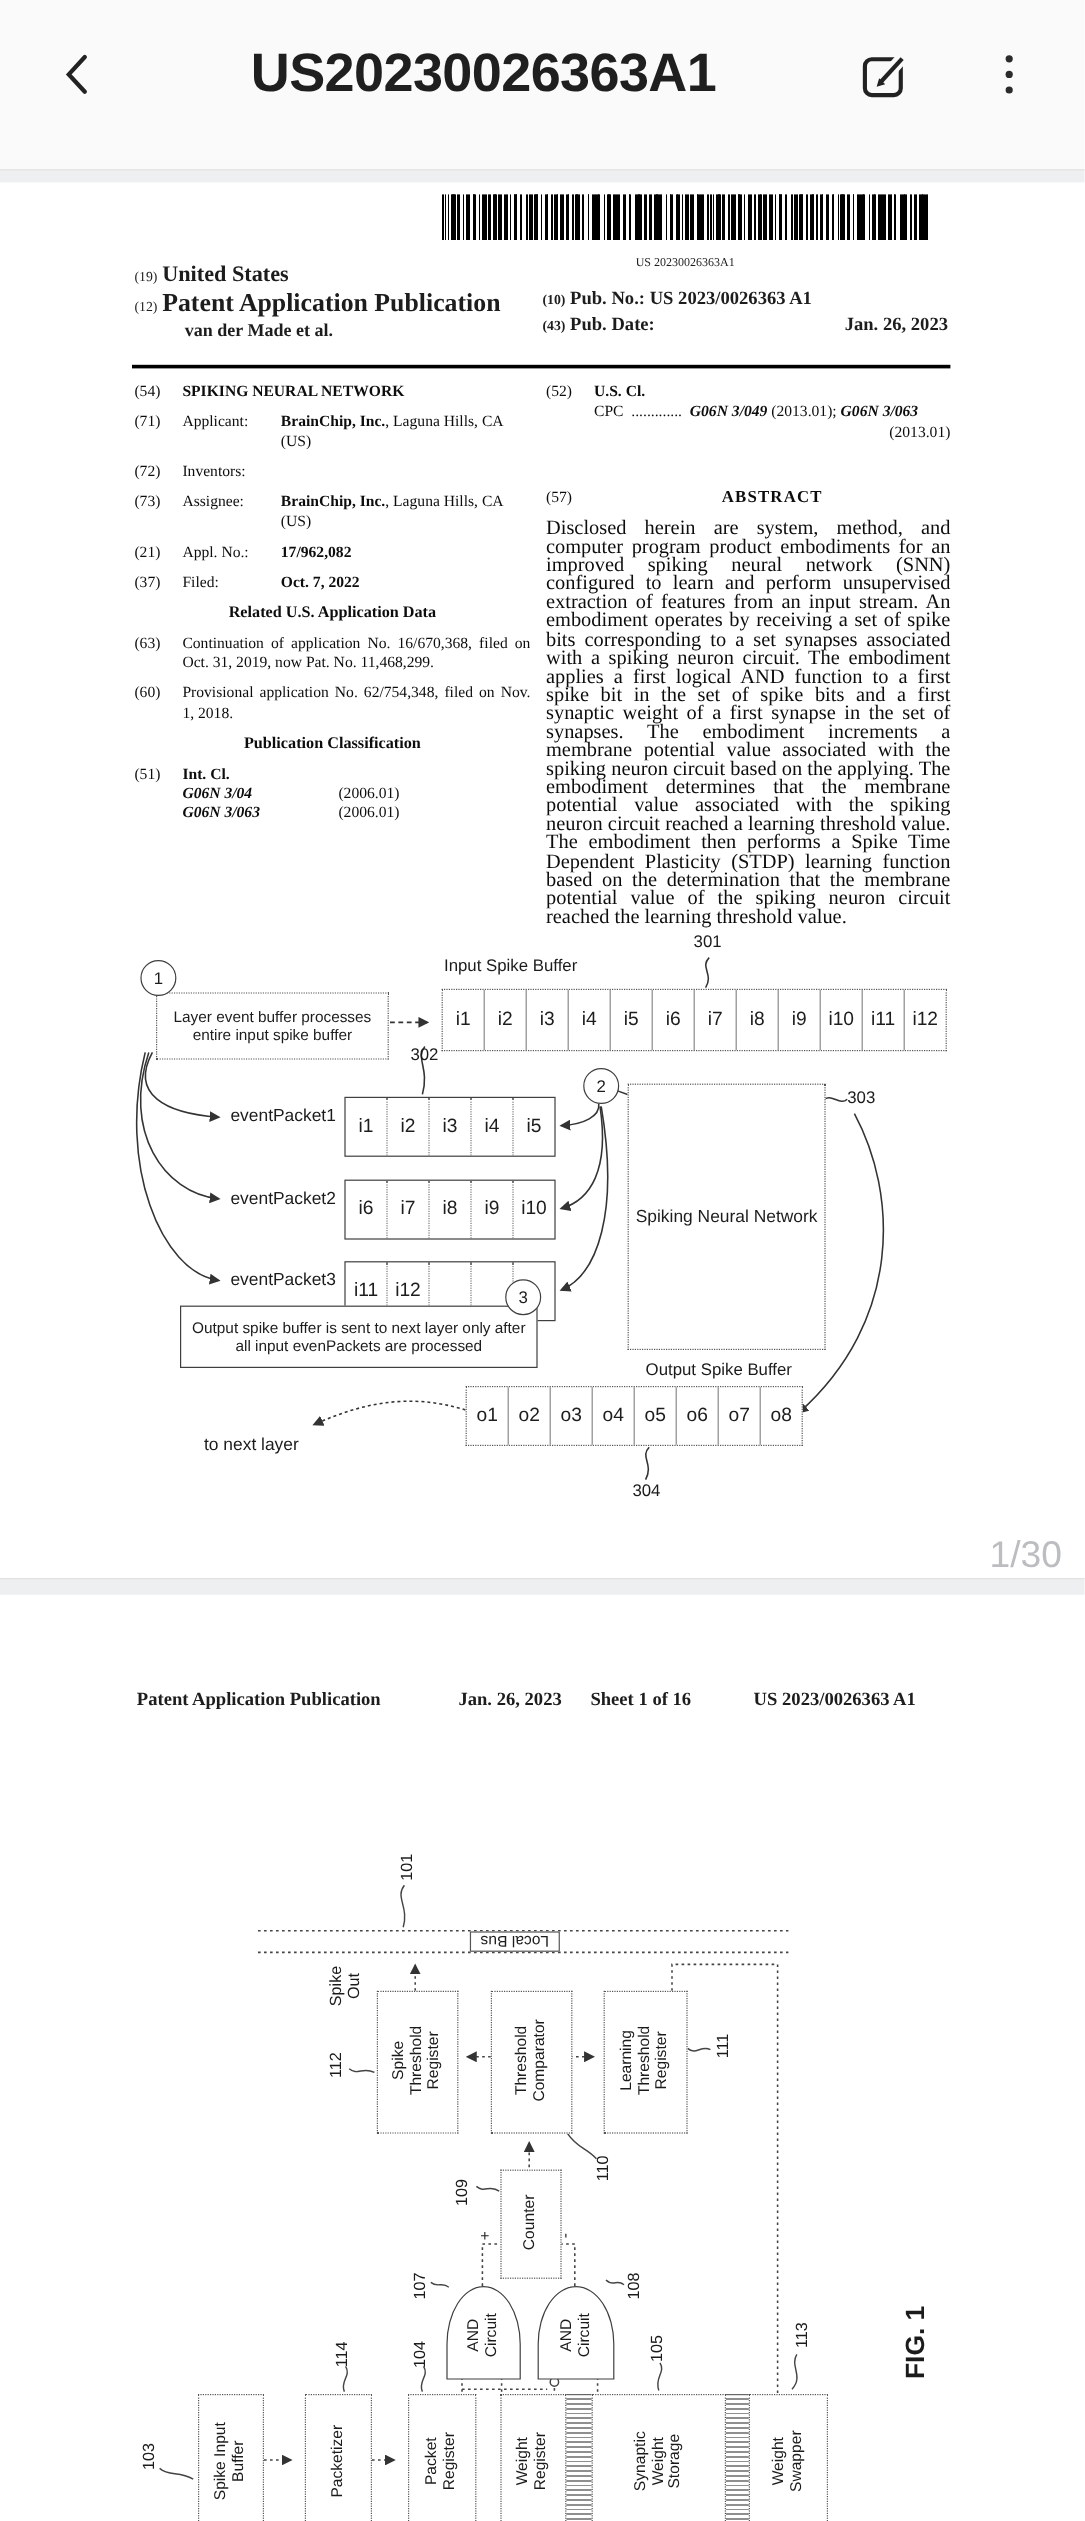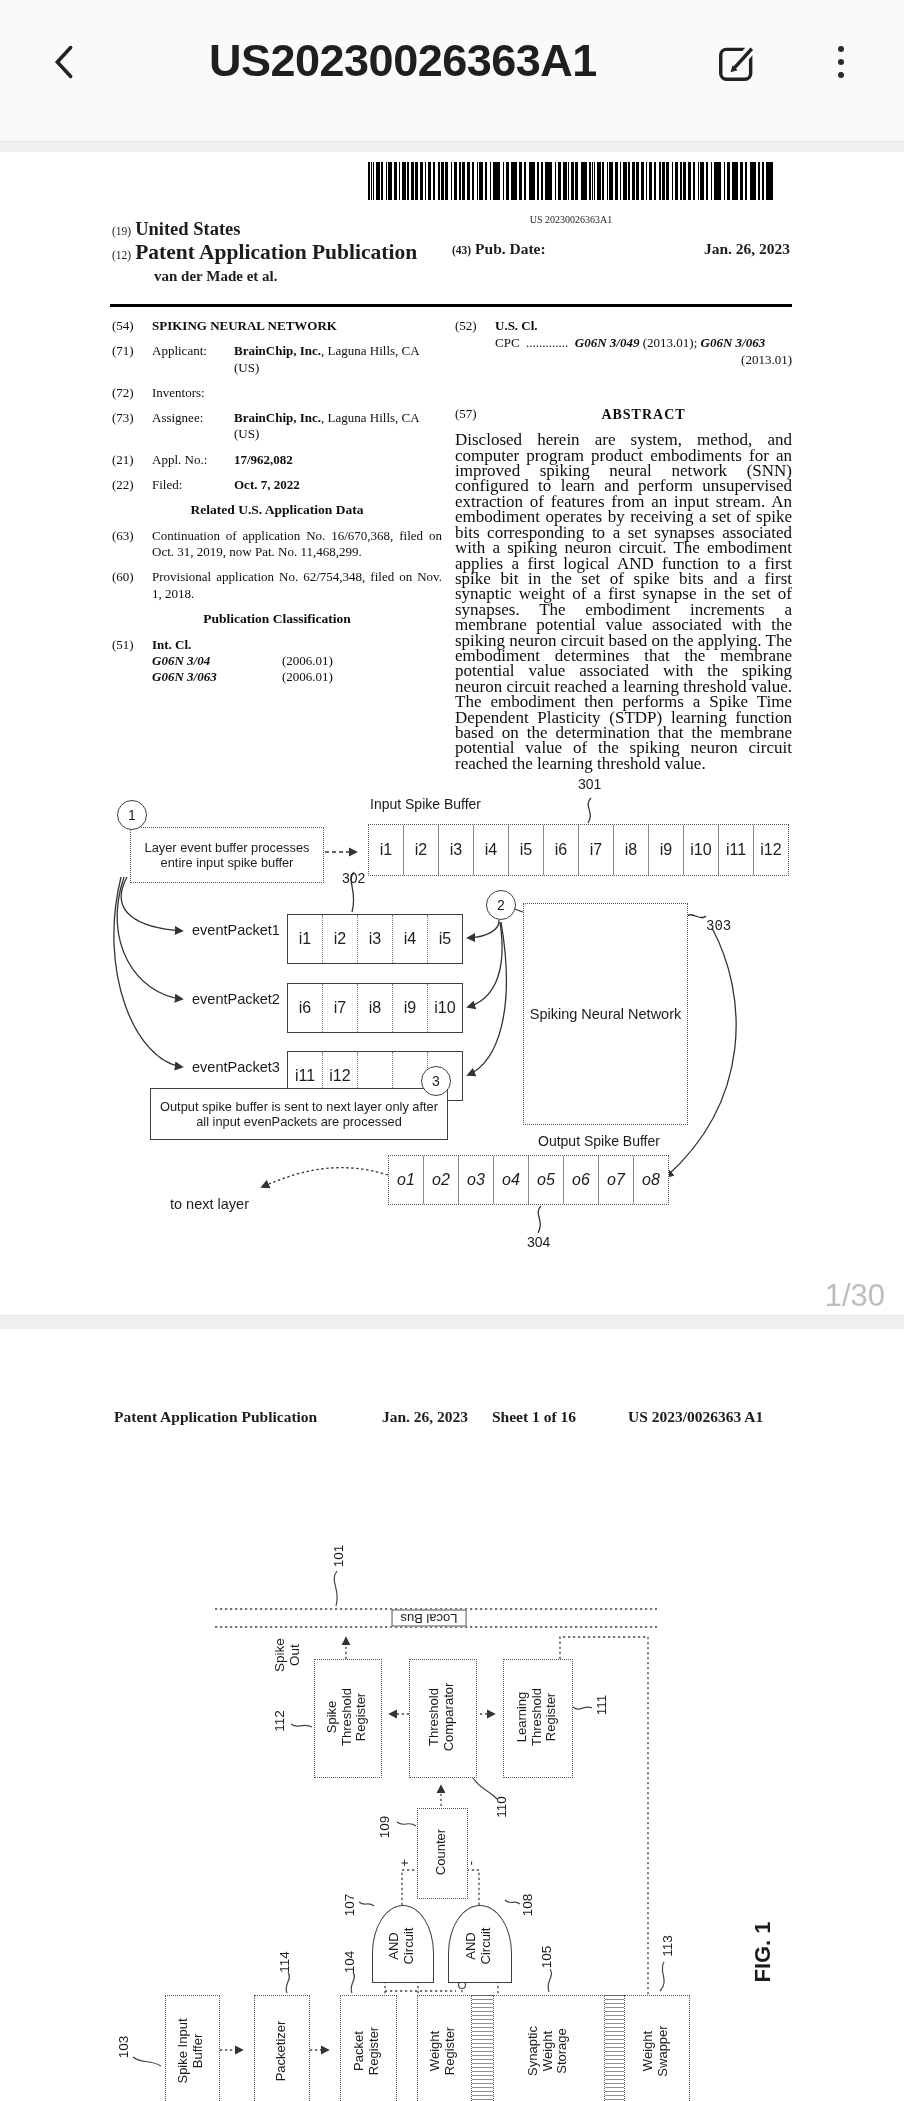--- a/index.html
+++ b/index.html
@@ -113,20 +113,23 @@
 
     <div class="abs ser mastL" style="left:112px;top:218px;">
       <div><span class="paren">(19)</span>
            <span class="l1">United States</span></div>
       <div><span class="paren">(12)</span>
            <span class="l2">Patent Application Publication</span></div>
       <div class="l3">van der Made et al.</div>
     </div>
 
     <div class="abs ser mastR" style="left:452px;top:238px;">
+      <div><span class="paren">(10)</span>
+           <span>Pub. No.:</span>
+           <span>US 2023/0026363 A1</span></div>
       <div style="display:flex;">
            <span><span class="paren">(43)</span>
            <span>Pub. Date:</span></span>
            <span style="margin-left:auto;">Jan. 26, 2023</span>
         </div>
     </div>
 
     <div class="rule"></div>
 
     <div class="cols">
@@ -157,21 +160,21 @@
             </div>
           </div>
         <div class="frow">
             <span class="fnum">(21)</span>
           <div class="fbody lv">
               <span class="flab">Appl. No.:</span>
           <span class="fval"><b>17/962,082</b></span>
             </div>
           </div>
         <div class="frow">
-            <span class="fnum">(22)</span>
+            <span class="fnum">(37)</span>
           <div class="fbody lv">
               <span class="flab">Filed:</span>
           <span class="fval"><b>Oct. 7, 2022</b></span>
             </div>
           </div>
         <div class="chead">Related U.S. Application Data</div>
         <div class="frow">
             <span class="fnum">(63)</span>
           <div class="fbody just">Continuation of application No. 16/670,368, filed on Oct. 31, 2019, now Pat. No. 11,468,299.</div>
           </div>
@@ -282,27 +285,27 @@
       <div class="cellrow sol" style="left:287px;top:281px;height:48px;">
           <div class="cell">i11</div>
           <div class="cell">i12</div>
           <div class="cell"></div>
           <div class="cell"></div>
           <div class="cell"></div>
         </div>
 
       <div class="circ" style="left:486px;top:120px;">2</div>
       <div class="dbox" style="left:523px;top:133px;width:163px;height:220px;font-size:14.5px;">Spiking Neural Network</div>
-      <div class="flabel" style="left:706px;top:148px;font-family:Liberation Mono, monospace;">303</div>
+      <div class="flabel" style="left:706px;top:136px;">303</div>
 
       <div class="circ" style="left:421px;top:296px;">3</div>
       <div class="sbox" style="left:150px;top:318px;width:292px;height:46px;font-size:12.8px;padding:2px;">Output spike buffer is sent to next layer only after all input evenPackets are processed</div>
 
       <div class="flabel" style="left:538px;top:363px;">Output Spike Buffer</div>
-      <div class="cellrow dot" style="left:388px;top:385px;height:48px;font-style:italic;">
+      <div class="cellrow dot" style="left:388px;top:385px;height:48px;">
           <div class="cell">o1</div>
           <div class="cell">o2</div>
           <div class="cell">o3</div>
           <div class="cell">o4</div>
           <div class="cell">o5</div>
           <div class="cell">o6</div>
           <div class="cell">o7</div>
           <div class="cell">o8</div>
         </div>
       <div class="flabel" style="left:170px;top:426px;font-size:14.5px;">to next layer</div>

